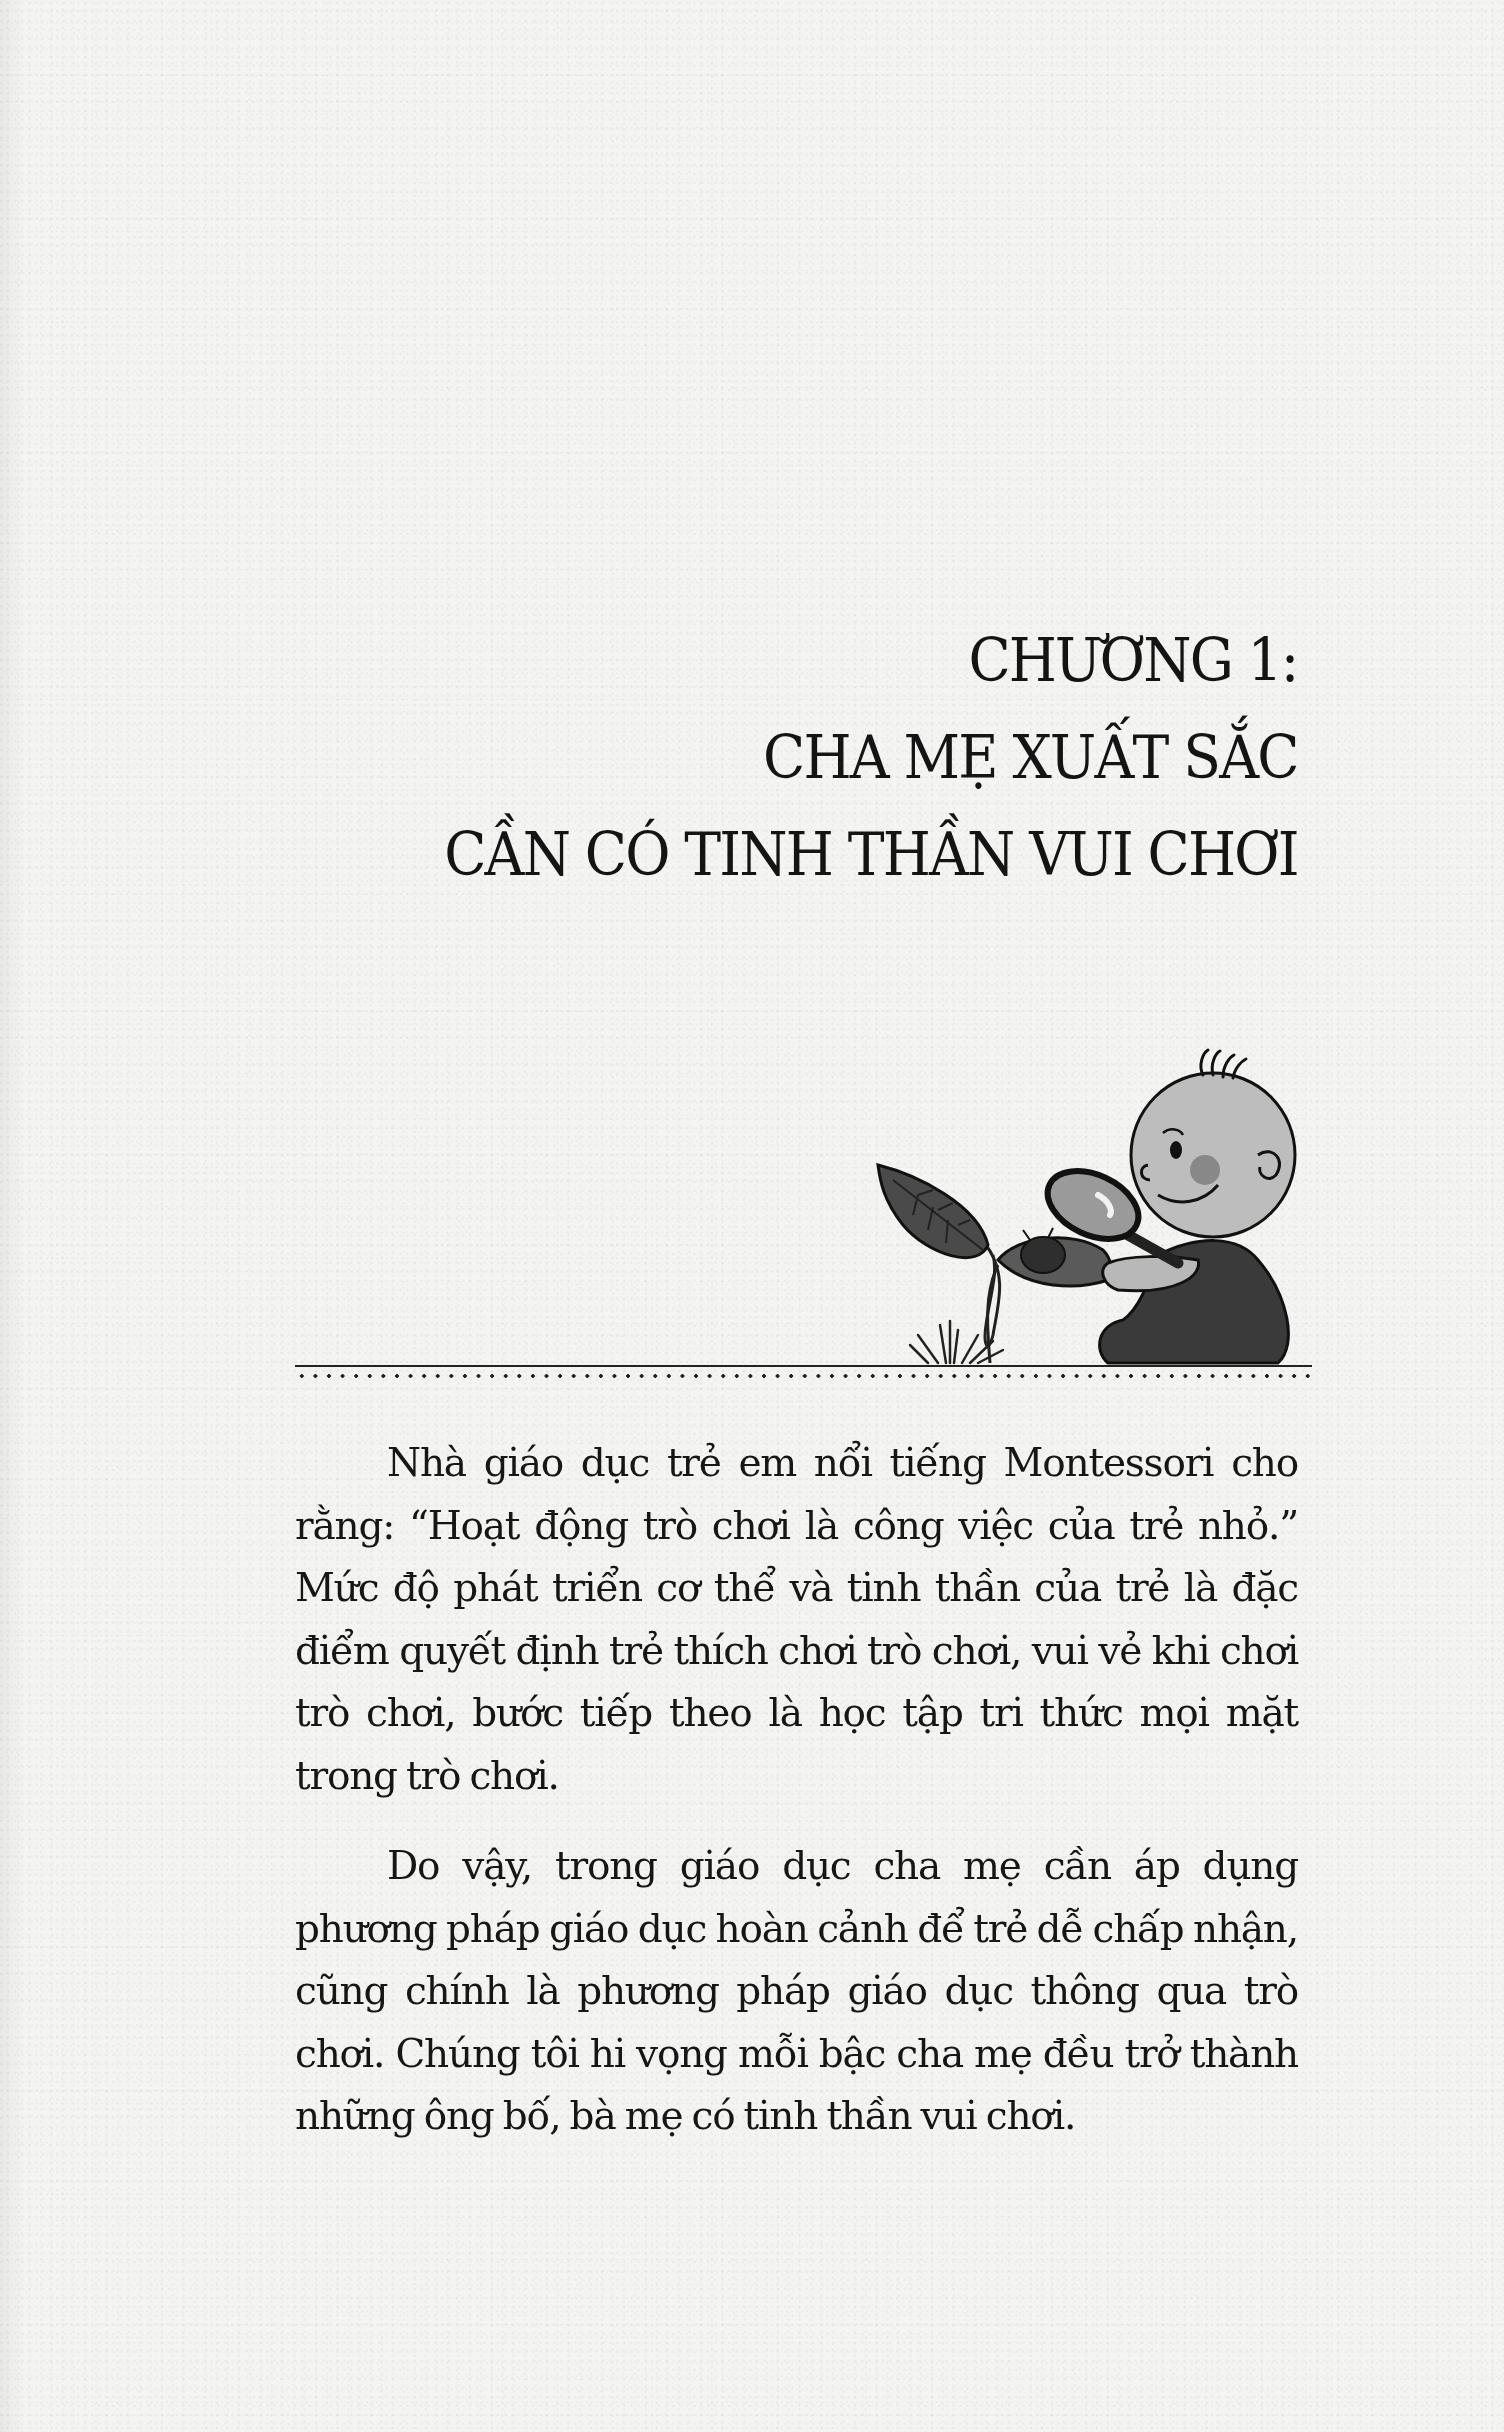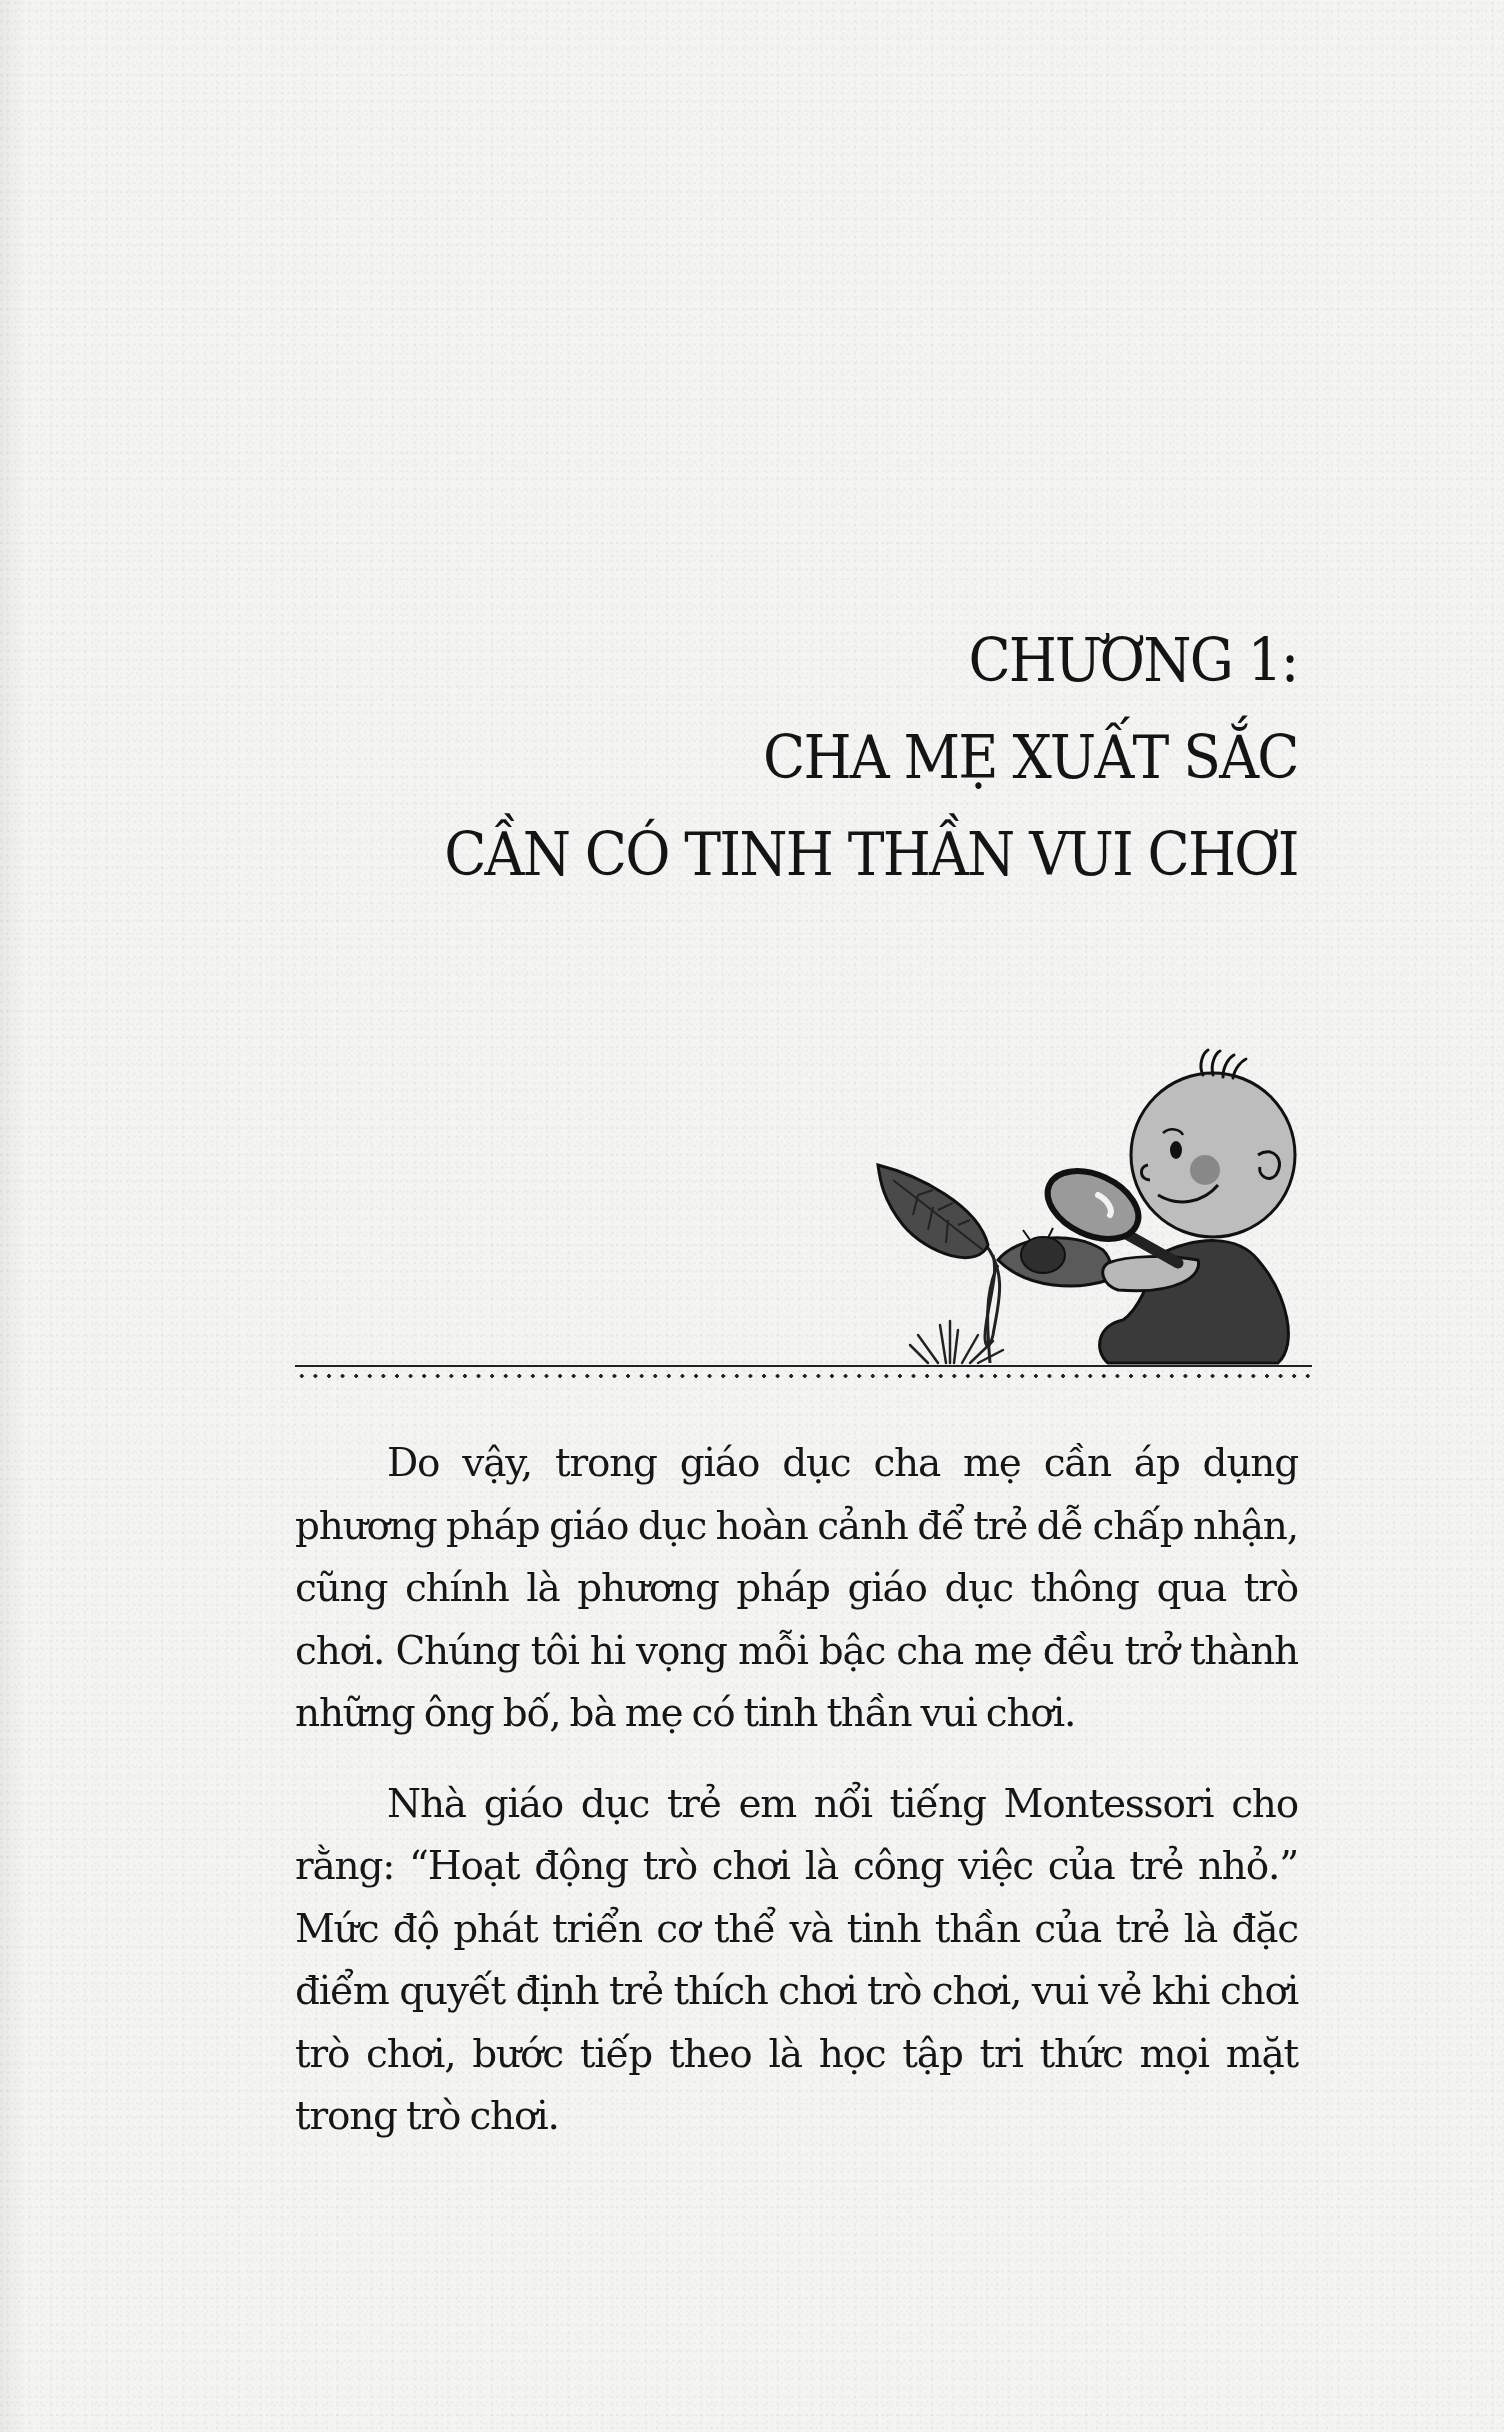--- a/index.html
+++ b/index.html
@@ -158,15 +158,15 @@
     <path d="M300 150 C320 162, 345 158, 360 140" stroke="#111" stroke-width="3" fill="none"></path>
 
     <path d="M400 110 C415 100, 428 115, 418 130 C410 138, 400 130, 402 122" fill="#bdbdbd" stroke="#111" stroke-width="3"></path>
   </svg>
 </div>
 
 <div class="rule-solid"></div>
 <div class="rule-dotted"></div>
 
 <div class="body-text">
+  <p>Nhà giáo dục trẻ em nổi tiếng Montessori cho rằng: “Hoạt động trò chơi là công việc của trẻ nhỏ.” Mức độ phát triển cơ thể và tinh thần của trẻ là đặc điểm quyết định trẻ thích chơi trò chơi, vui vẻ khi chơi trò chơi, bước tiếp theo là học tập tri thức mọi mặt trong trò chơi.</p>
   <p>Do vậy, trong giáo dục cha mẹ cần áp dụng phương pháp giáo dục hoàn cảnh để trẻ dễ chấp nhận, cũng chính là phương pháp giáo dục thông qua trò chơi. Chúng tôi hi vọng mỗi bậc cha mẹ đều trở thành những ông bố, bà mẹ có tinh thần vui chơi.</p>
-  <p>Nhà giáo dục trẻ em nổi tiếng Montessori cho rằng: “Hoạt động trò chơi là công việc của trẻ nhỏ.” Mức độ phát triển cơ thể và tinh thần của trẻ là đặc điểm quyết định trẻ thích chơi trò chơi, vui vẻ khi chơi trò chơi, bước tiếp theo là học tập tri thức mọi mặt trong trò chơi.</p>
 </div>
 
 </body></html>

